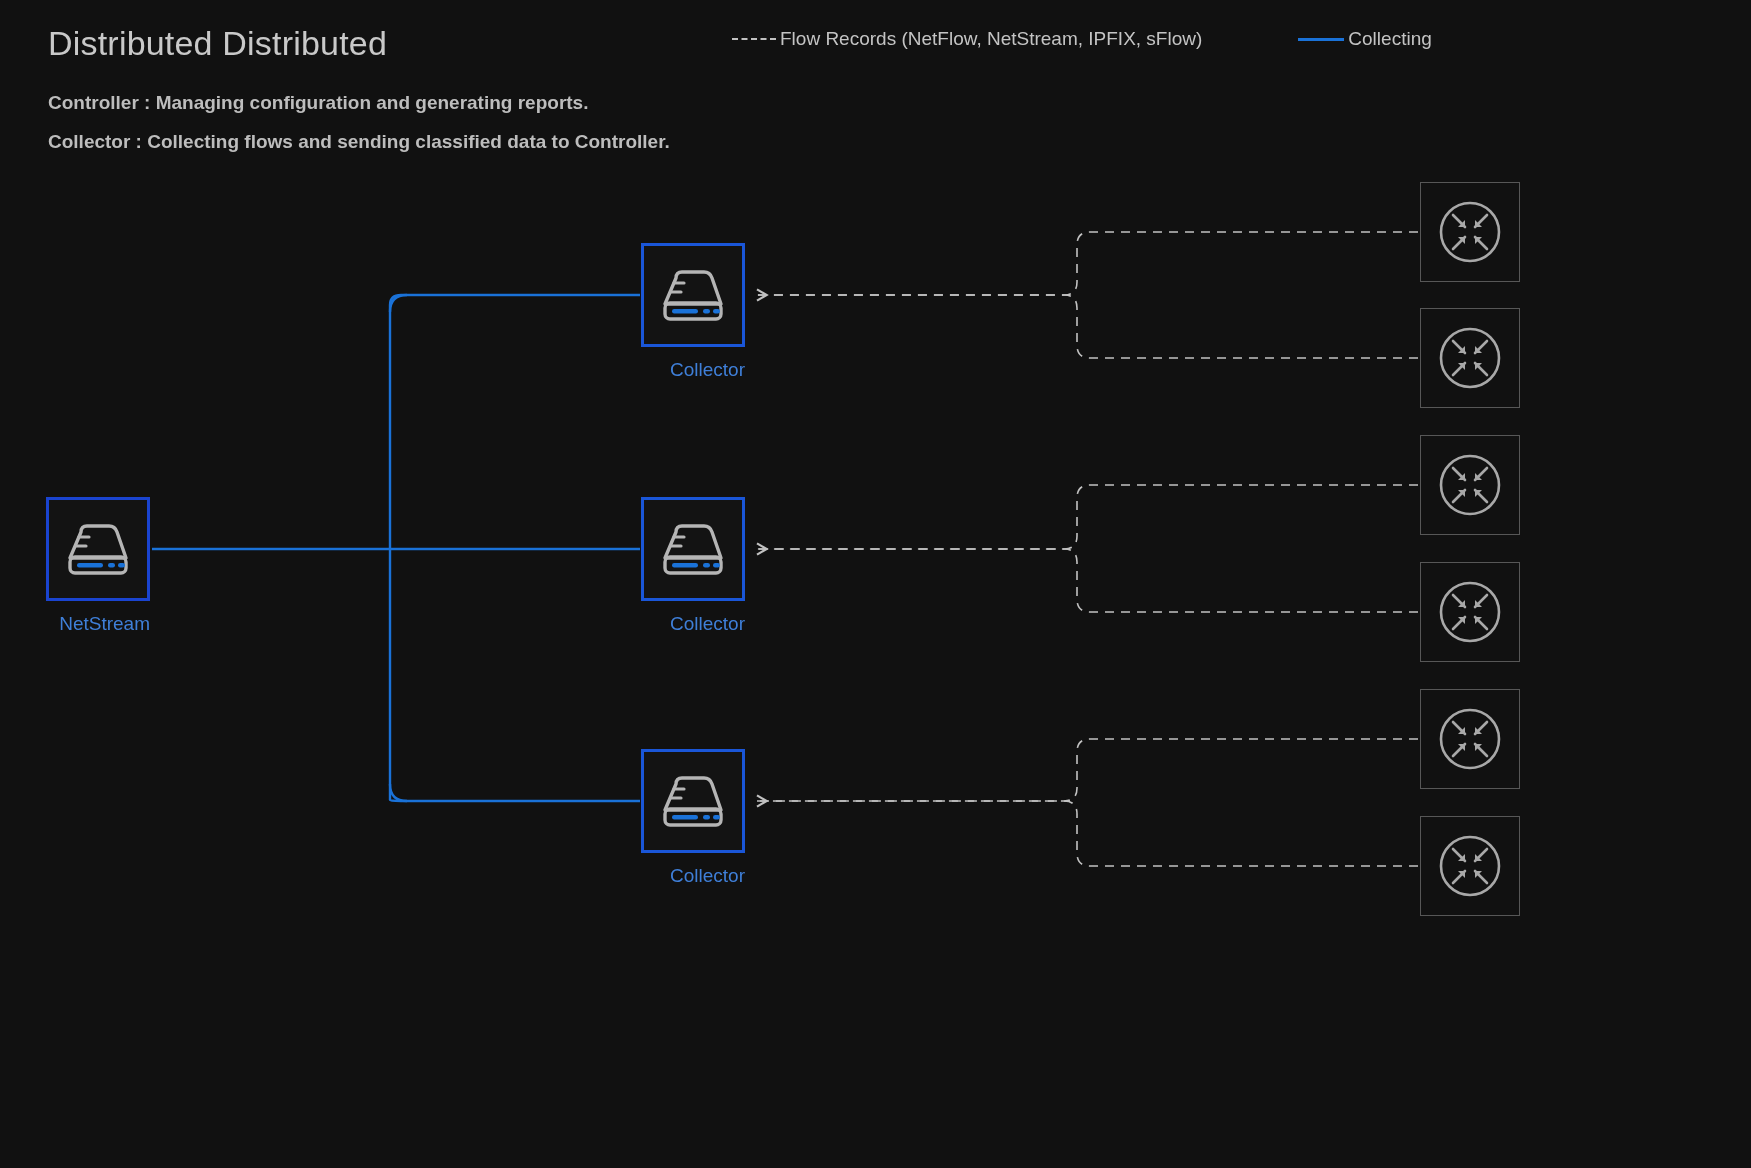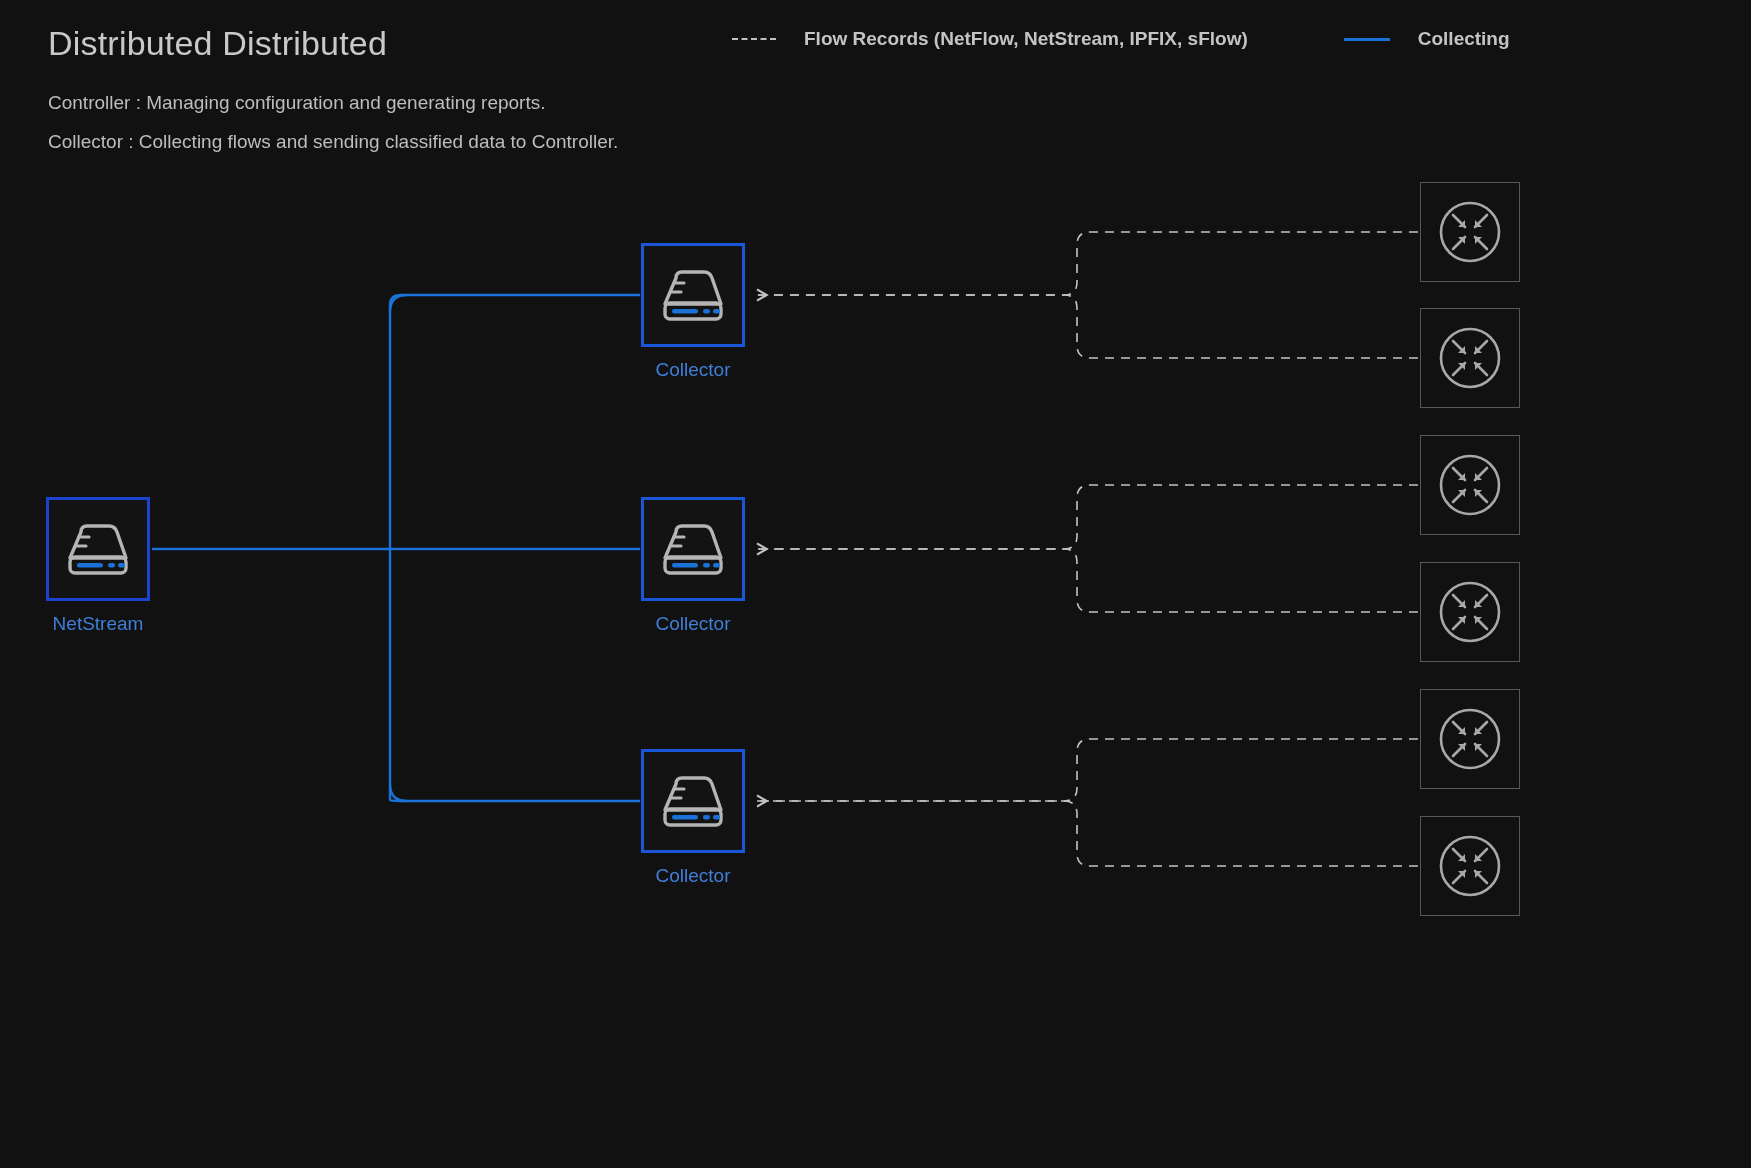--- a/index.html
+++ b/index.html
@@ -25,42 +25,41 @@
     font-size: 34px;
     font-weight: 400;
     color: #c9c9c9;
     letter-spacing: 0.2px;
     white-space: nowrap;
   }
   .desc-line {
     position: absolute;
     left: 48px;
     font-size: 19px;
-    font-weight: 400;
+    font-weight: 700;
     color: #bdbdbd;
     white-space: nowrap;
   }
   #desc-0 { top: 92px; }
   #desc-1 { top: 131px; }
 
   
   #legend {
     position: absolute;
     left: 732px;
     top: 28px;
     display: flex;
     align-items: center;
     gap: 96px;
     white-space: nowrap;
   }
   .legend-item {
     display: flex;
     align-items: center;
-    gap: 28px;
-    font-weight: bold;
+    gap: 4px;
   }
   .legend-swatch-dashed {
     width: 44px;
     height: 0;
     border-top: 2px dashed #c2c2c2;
   }
   .legend-swatch-solid {
     width: 46px;
     height: 0;
     border-top: 3px solid #1a72d8;
@@ -98,21 +97,21 @@
     border-color: #1a44d0;
   }
   .node-label {
     margin-top: 12px;
     text-align: center;
     font-size: 19px;
     color: #3f7fd8;
     white-space: nowrap;
   }
   .node-label.left-align {
-    text-align: center;
+    text-align: right;
   }
 
   
   .router {
     position: absolute;
     width: 100px;
     height: 100px;
     box-sizing: border-box;
     border: 1.5px solid #575757;
     background: #111111;

